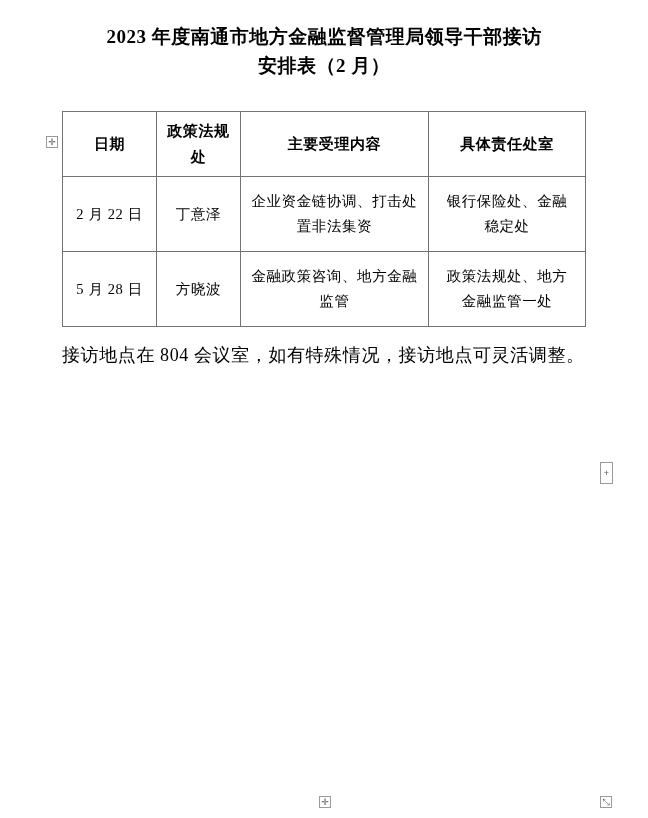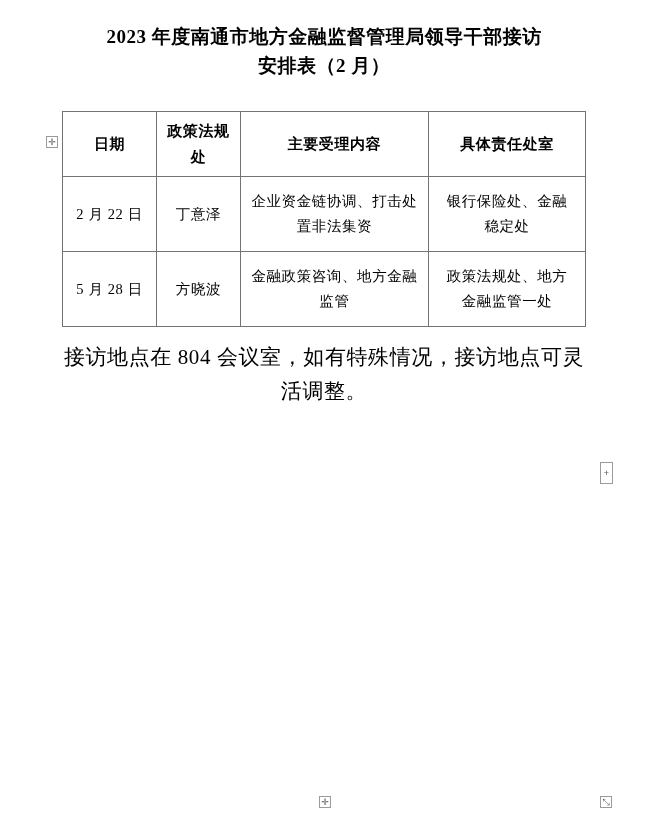--- a/index.html
+++ b/index.html
@@ -65,22 +65,21 @@
   col.c-leader { width: 16%; }
   col.c-content { width: 36%; }
   col.c-office { width: 30%; }
 
   .cell-text {
     display: block;
     white-space: pre-line;
   }
   .footnote {
     margin: 14px 62px 0 62px;
-    text-align: center;
-    font-size: 21px;
+    font-size: 18px;
     letter-spacing: 0.6px;
     line-height: 1.6;
   }
   
   .handle {
     position: absolute;
     width: 12px;
     height: 12px;
     border: 1px solid #9a9a9a;
     background: #ffffff;

